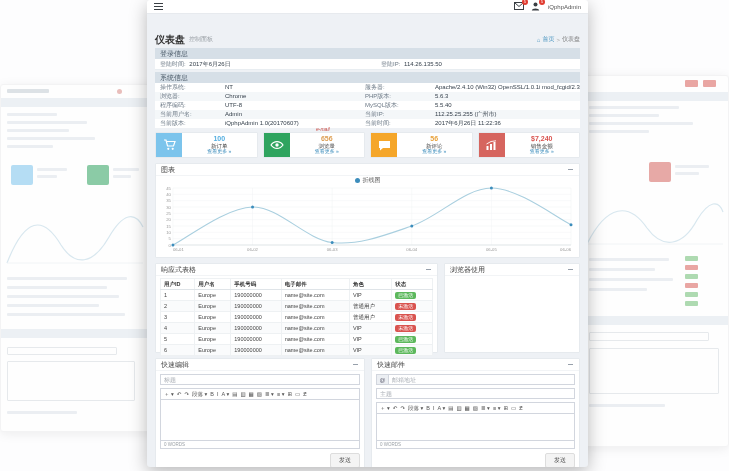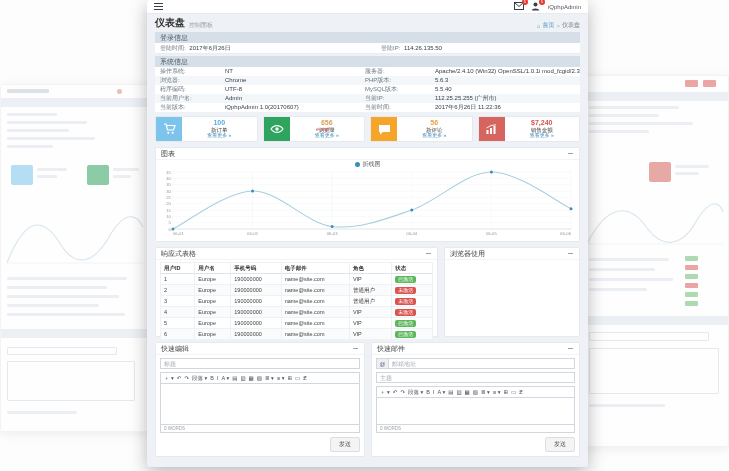--- a/index.html
+++ b/index.html
@@ -25,21 +25,21 @@
   .hamburger{width:9px;height:7px;display:inline-flex;flex-direction:column;justify-content:space-between;cursor:pointer;}
   .hamburger i{display:block;height:1px;background:#3a3f44;}
   .nav-right{margin-left:auto;display:flex;align-items:center;gap:7px;}
   .nav-ico{position:relative;width:10px;height:9px;display:inline-block;}
   .nav-ico svg{display:block;}
   .badge-dot{position:absolute;top:-3px;right:-4px;min-width:6px;height:6px;border-radius:3px;
              background:#e03c31;color:#fff;font-size:4px;line-height:6px;text-align:center;padding:0 1px;}
   .nav-user{font-size:6px;color:#555;}
 
   .content{padding:3px 8px 0 8px;}
-  .page-header{display:flex;align-items:flex-end;height:13px;}
+  .page-header{display:flex;align-items:center;height:13px;margin-top:16px;}
   .page-title{font-size:10px;color:#333;font-weight:bold;}
   .page-sub{font-size:6px;color:#9aa0a6;margin-left:4px;}
   .breadcrumb{margin-left:auto;font-size:6px;color:#777;display:flex;align-items:center;gap:2px;}
   .breadcrumb .home{color:#3c8dbc;}
   .sep{color:#aaa;}
 
   .band{height:11px;line-height:11px;background:#d6dfe7;color:#4a5a68;font-size:7px;padding:0 5px;margin-top:2px;}
   .login-row{display:flex;background:#fff;height:11px;line-height:11px;font-size:6px;border-bottom:1px solid #e8edf1;}
   .login-cell{padding-left:5px;}
   .login-cell.left{width:52%;}

